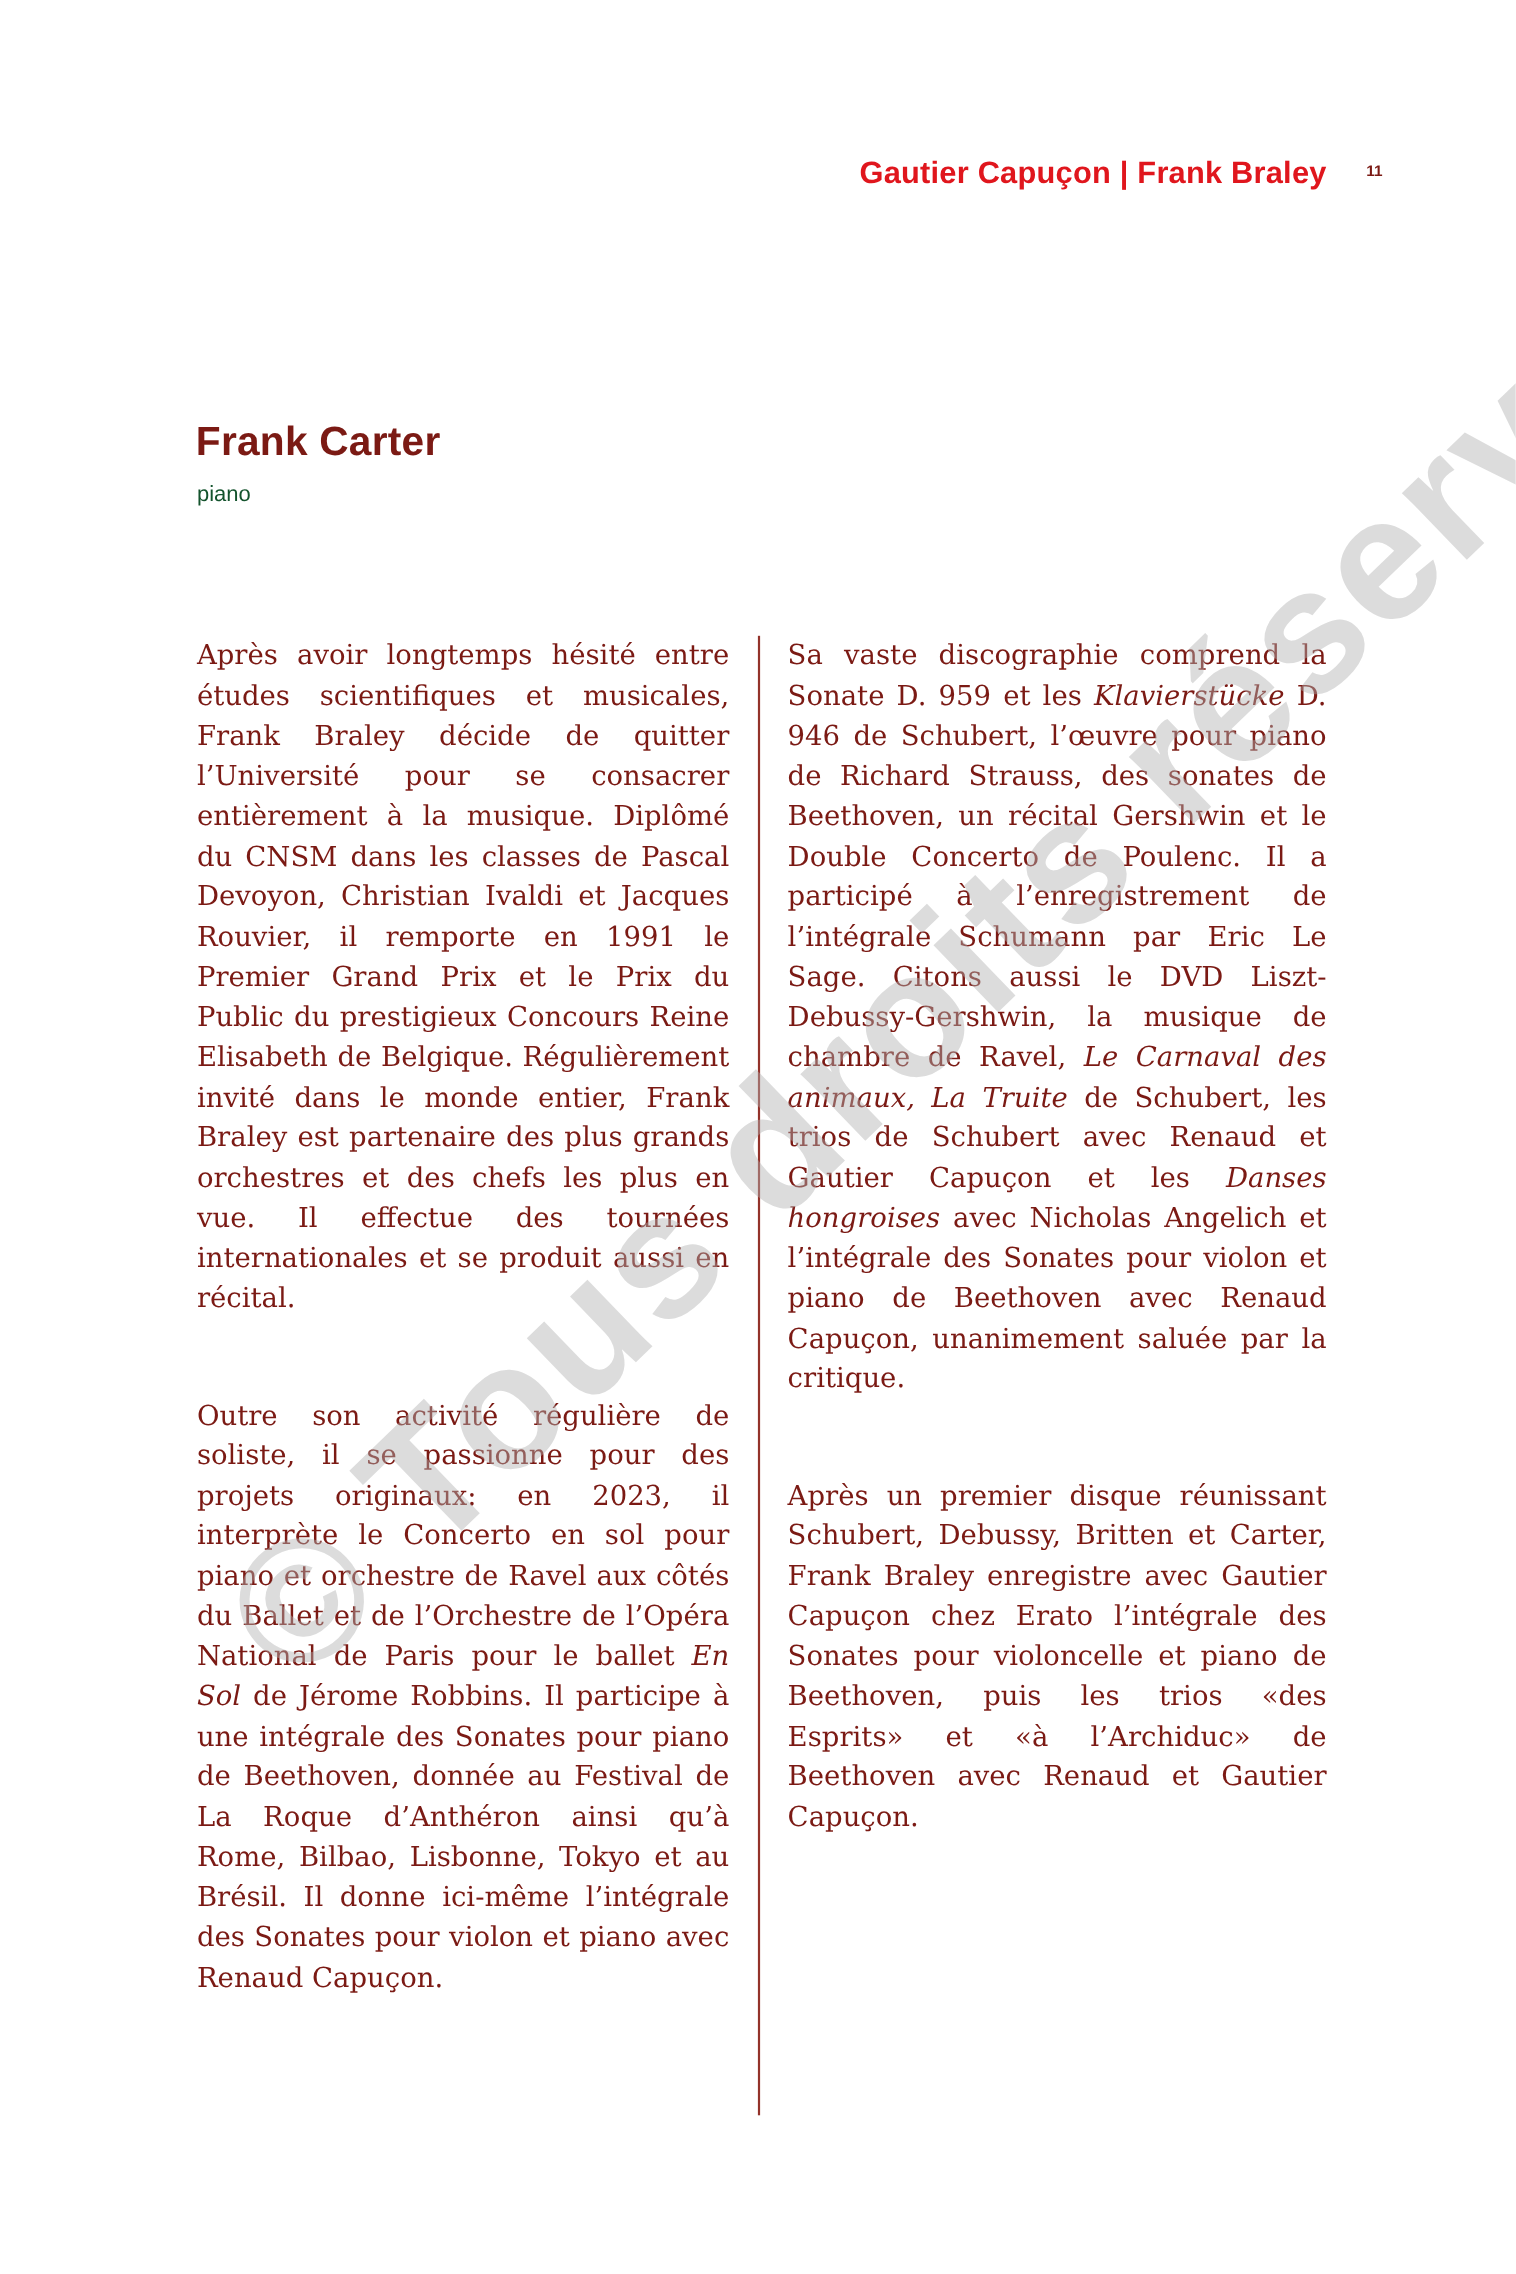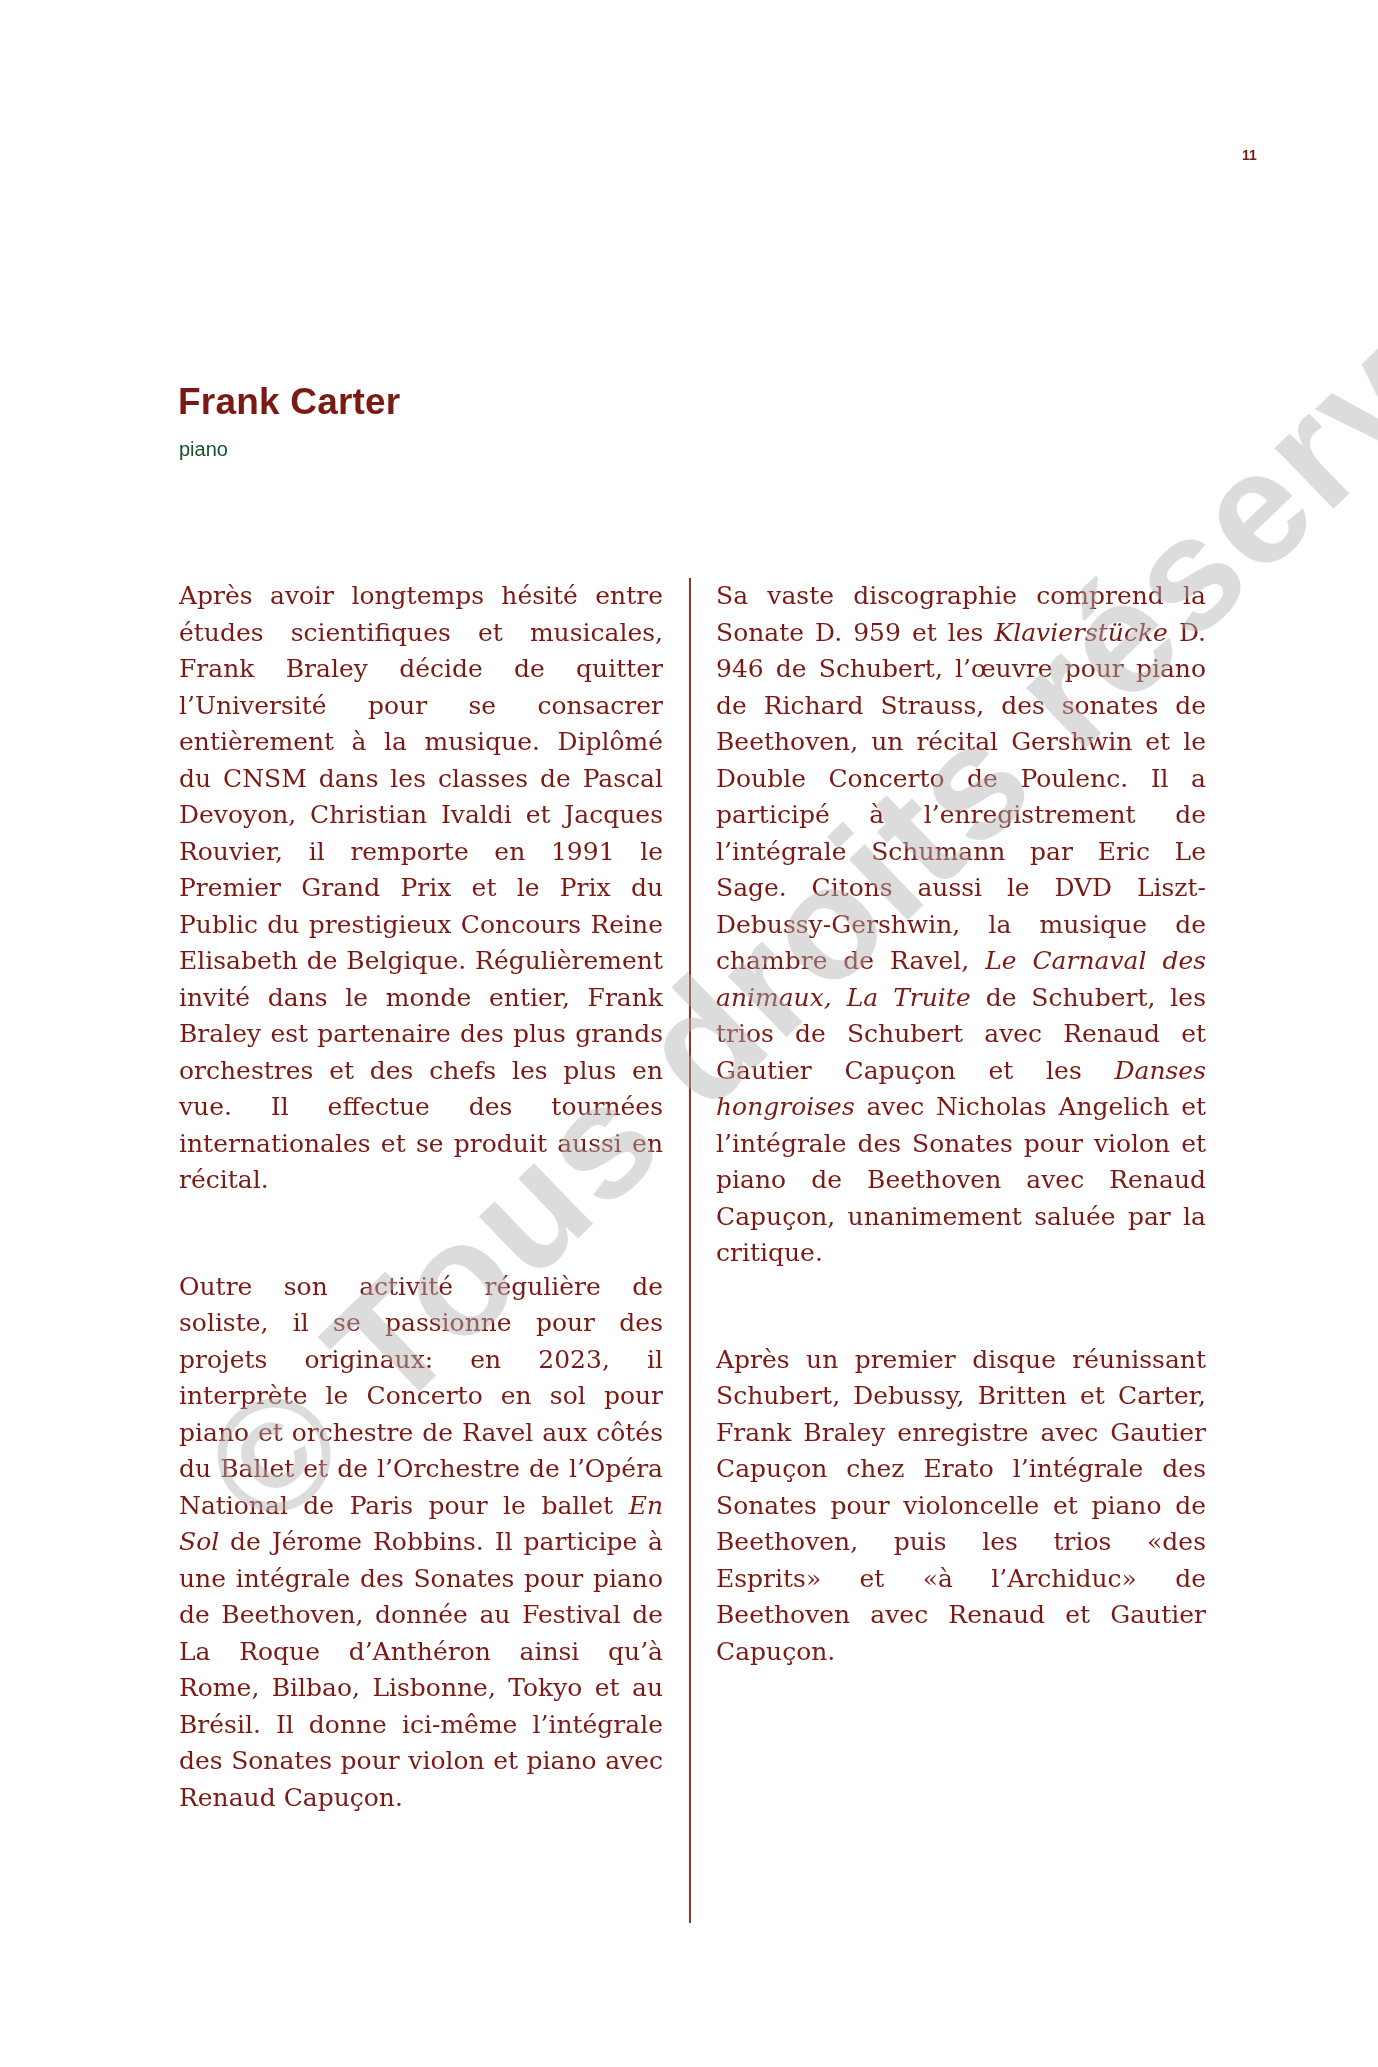--- a/index.html
+++ b/index.html
@@ -87,20 +87,21 @@
     white-space:nowrap;
     pointer-events:none;
     z-index:5;
   }
 </style>
 </head>
 <body>
 
 <div class="page">
 
+  <div class="header-title">Gautier Capuçon | Frank Braley</div>
 
   <div class="page-number">11</div>
 
   <div class="artist-name">Frank Carter</div>
 
   <div class="artist-instrument">piano</div>
 
   <div class="body-columns">
     <div class="col col-left" id="col-left">
         <p><span>Après avoir longtemps hésité entre études scientifiques et musicales, Frank Braley décide de quitter l’Université pour se consacrer entièrement à la musique. Diplômé du CNSM dans les classes de Pascal Devoyon, Christian Ivaldi et Jacques Rouvier, il remporte en 1991 le Premier Grand Prix et le Prix du Public du prestigieux Concours Reine Elisabeth de Belgique. Régulièrement invité dans le monde entier, Frank Braley est partenaire des plus grands orchestres et des chefs les plus en vue. Il effectue des tournées internationales et se produit aussi en récital.</span></p>

